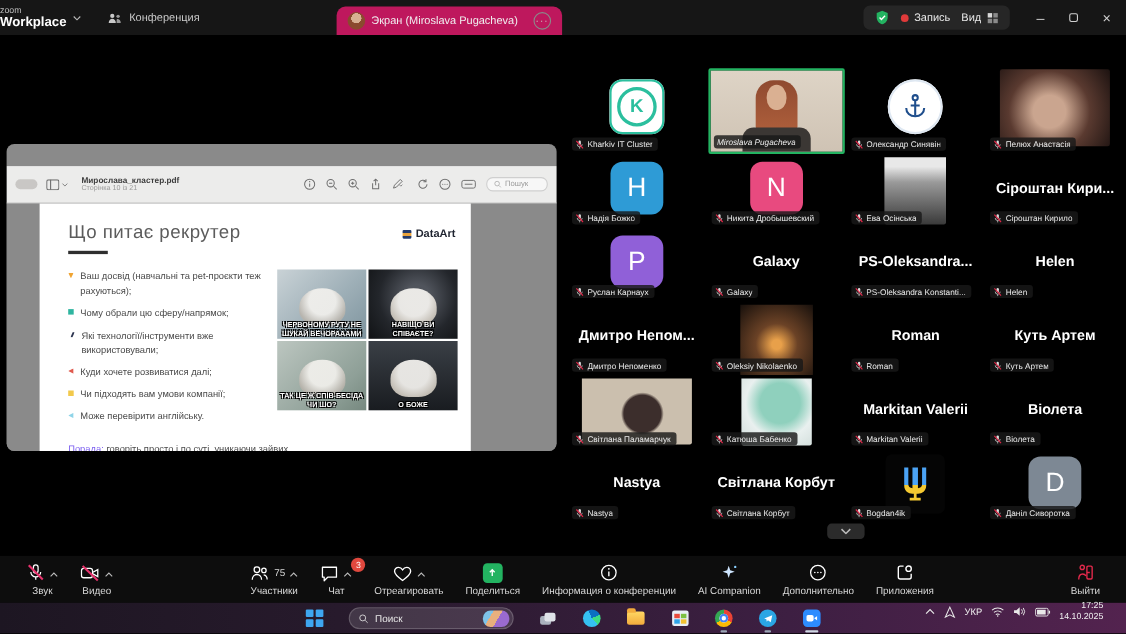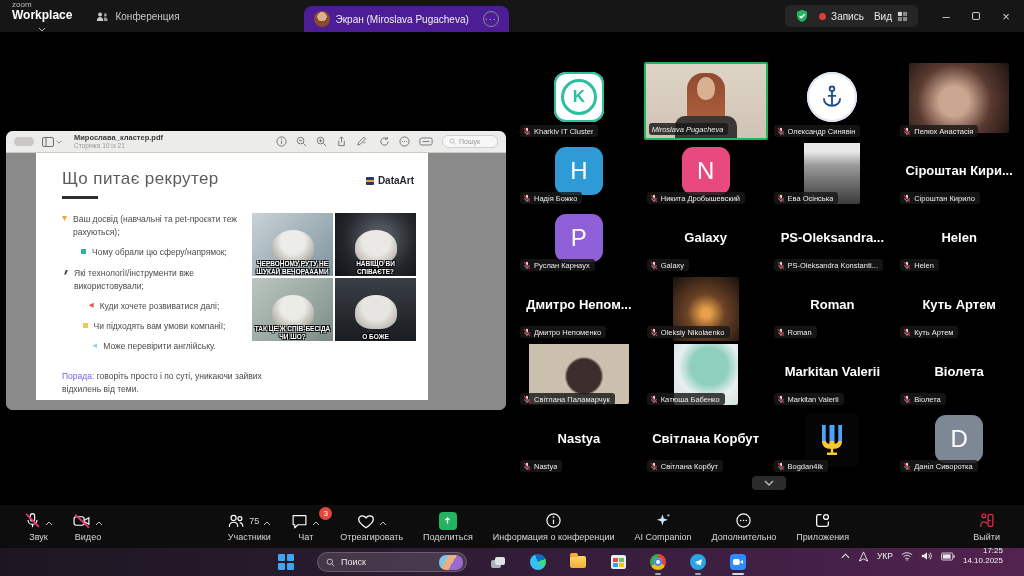--- a/index.html
+++ b/index.html
@@ -1,62 +1,62 @@
 <!DOCTYPE html>
 <html><head>
 <meta charset="utf-8">
 <style>
   * { box-sizing: border-box; margin: 0; padding: 0; }
   html,body { width:1024px; height:576px; overflow:hidden; background:#000;
     font-family:"Liberation Sans", sans-serif; }
 
   
   .titlebar { position:relative; height:32px; background:#161616; display:flex; align-items:center; }
-  .brand { display:flex; align-items:center; gap:6px; padding:0 10px 0 12px;flex-direction:column; }
+  .brand { display:flex; align-items:center; gap:6px; padding:0 10px 0 0; }
   .brand-txt { line-height:1; }
   .brand-top { font-size:8px; color:#bdbdbd; }
   .brand-bottom { font-size:12px; font-weight:bold; color:#fff; }
   .chev { width:8px; height:5px; }
   .tab { display:flex; align-items:center; gap:6px; color:#c9c9c9; font-size:10px; padding:0 14px; height:100%; }
-  .tab-active { background:#4c1d95; border-radius:8px 8px 0 0; height:26px; align-self:flex-end; color:#f0f0f0; margin-left:110px; padding:0 10px; }
+  .tab-active { background:#be185d; border-radius:8px 8px 0 0; height:26px; align-self:flex-end; color:#f0f0f0; margin-left:110px; padding:0 10px; }
   .tab-avatar { width:16px; height:16px; border-radius:50%; background:radial-gradient(circle at 50% 35%, #d8b193 0 35%, #8a4a2e 36% 100%); }
   .tab-ellipsis { width:16px; height:16px; border:1px solid #8a8a8a; border-radius:50%; color:#cfcfcf; font-size:9px; display:flex; align-items:center; justify-content:center; margin-left:8px; letter-spacing:1px; }
   .tb-right { position:absolute; right:8px; top:0; height:32px; display:flex; align-items:center; gap:18px; }
   .status-pill { display:flex; align-items:center; gap:10px; background:#262626; border-radius:6px; height:22px; padding:0 10px; }
   .rec { display:flex; align-items:center; gap:5px; color:#e8e8e8; font-size:10px; }
   .rec-dot { width:7px; height:7px; border-radius:50%; background:#e03a3a; }
   .view { display:flex; align-items:center; gap:5px; color:#e8e8e8; font-size:10px; }
   .winctl { color:#cfcfcf; font-size:13px; width:20px; text-align:center; }
 
   
   .main { position:relative; height:473px; display:flex; background:#000; }
   .share-area { position:relative; width:514px; height:100%; background:#000; }
   .grid-area { position:relative; flex:1; height:100%; background:#000; }
 
   
   .pdf-win { position:absolute; left:6px; top:99px; width:500px; height:279px; border-radius:7px; overflow:hidden; box-shadow:0 4px 18px rgba(0,0,0,.7); background:#8a8a8a; }
-  .pdf-titlebar { height:22px; background:#ececeb; display:flex; align-items:center; padding:0 8px; gap:8px; border-bottom:1px solid #c9c9c9; }
+  .pdf-titlebar { height:34px; background:#ececeb; display:flex; align-items:center; padding:0 8px; gap:8px; border-bottom:1px solid #c9c9c9;margin-top:20px; }
   .pill-gray { width:20px; height:9px; border-radius:5px; background:#c9c7c5; }
   .pdf-sidebar-ic { display:flex; align-items:center; gap:2px; color:#6e6e6e; }
   .pdf-title-block { line-height:1.1; margin-left:4px; }
   .pdf-filename { font-size:7.5px; font-weight:bold; color:#3c3c3c; }
   .pdf-pageinfo { font-size:6.5px; color:#9a9a9a; }
   .pdf-tools { margin-left:auto; display:flex; align-items:center; gap:9px; }
   .pdf-tools svg { display:block; }
   .pdf-search { display:flex; align-items:center; gap:3px; background:#f7f7f7; border:1px solid #cfcfcf; border-radius:6px; height:13px; padding:0 6px; color:#9a9a9a; font-size:7px; min-width:56px; }
   .pdf-body { position:relative; height:257px; background:#8a8a8a; }
   .slide { position:absolute; left:30px; top:0; width:392px; height:247px; background:#fff; padding:16px 12px 10px 26px; }
   .slide-title { font-size:17px; color:#5c5c5c; letter-spacing:.4px; }
   .slide-underline { width:36px; height:3px; background:#2f2f2f; margin-top:7px; }
   .logo { position:absolute; right:14px; top:22px; display:flex; align-items:center; gap:4px; }
   .logo-mark { width:8px; height:8px; background:linear-gradient(#233a6b 0 34%, #e8a23c 34% 66%, #233a6b 66% 100%); border-radius:1px; }
   .logo-text { font-size:10px; font-weight:bold; color:#1f2430; }
   .slide-content { display:flex; margin-top:14px; }
   .bullets { width:208px; }
-  .bullet { display:flex; align-items:flex-start; gap:6px; font-size:8.5px; color:#4a4a4a; line-height:1.55; margin-bottom:7px;justify-content:center; }
+  .bullet { display:flex; align-items:flex-start; gap:6px; font-size:8.5px; color:#4a4a4a; line-height:1.55; margin-bottom:7px; }
   .marker { flex:0 0 auto; width:5px; height:5px; margin-top:3px; }
   .m-tri-down { clip-path:polygon(0 0,100% 0,50% 100%); }
   .m-tri-left { clip-path:polygon(100% 0,100% 100%,0 50%); }
   .m-slash { clip-path:polygon(35% 100%,70% 0,100% 0,65% 100%); width:6px; }
   .tip { margin-top:10px; font-size:8.5px; line-height:1.5; color:#4a4a4a; width:200px; }
   .tip-label { color:#7a5df0; }
   .memes { margin-left:6px; width:164px; display:grid; grid-template-columns:81px 81px; grid-template-rows:63px 63px; gap:2px; }
   .meme { position:relative; overflow:hidden; }
   .meme-0 { background:linear-gradient(135deg,#c9d2d6 0%,#9fb0b8 55%,#7e949e 100%); }
   .meme-1 { background:radial-gradient(circle at 55% 40%, #50545c 0 20%, #23262b 60%, #101214 100%); }

